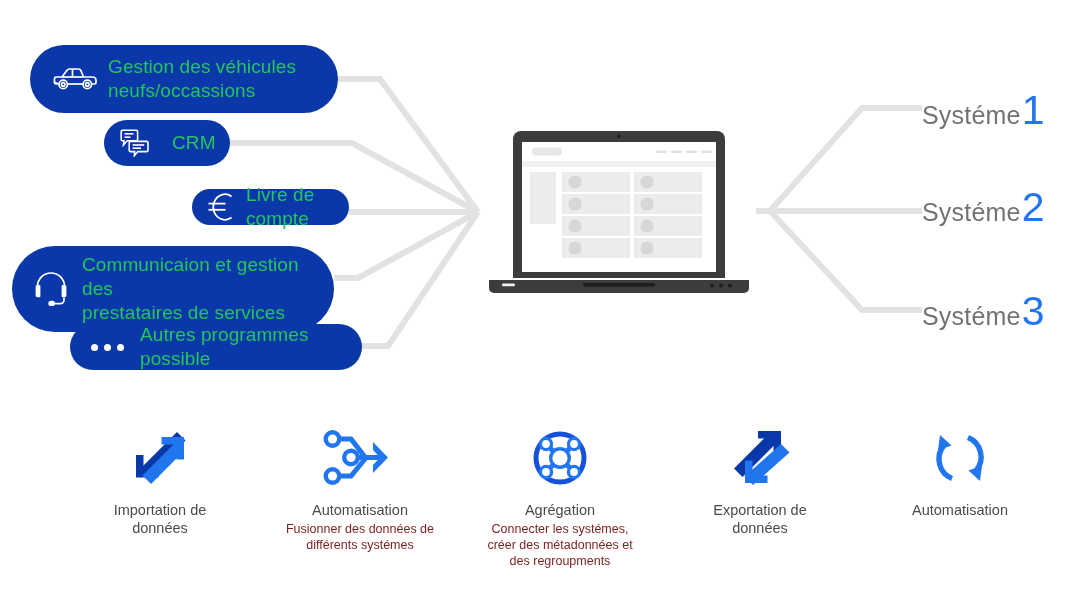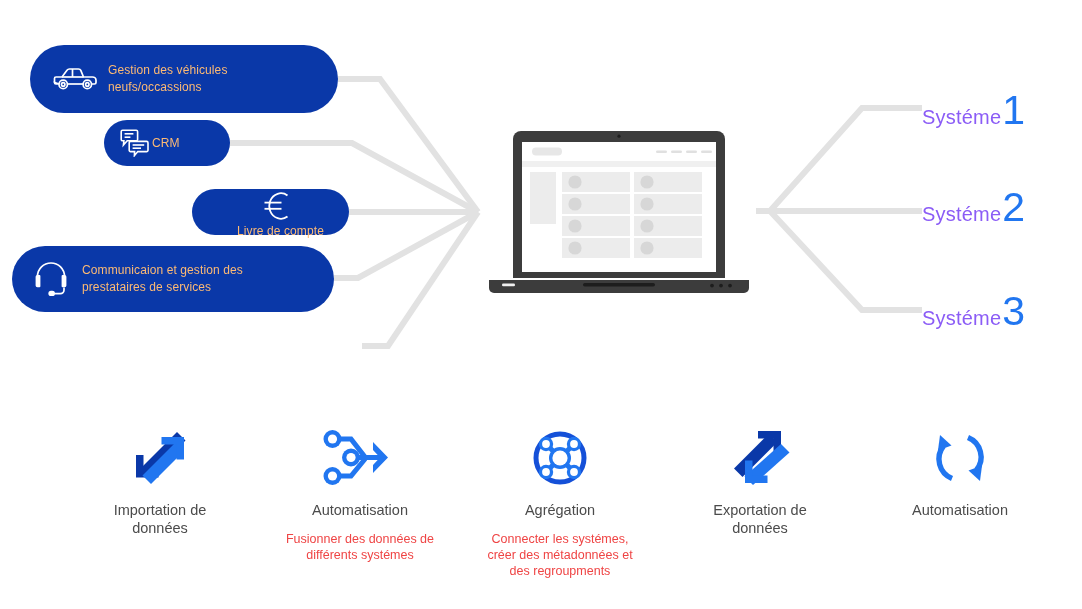--- a/index.html
+++ b/index.html
@@ -35,51 +35,50 @@
     color: #ffffff;
     box-sizing: border-box;
   }
   .pill .pill-icon {
     flex: 0 0 auto;
     display: flex;
     align-items: center;
     justify-content: center;
   }
   .pill .pill-label {
-    font-size: 12px;
-    line-height: 17px;
-    color: #fdba74;
+    font-size: 19px;
+    line-height: 24px;
+    color: #22c55e;
     letter-spacing: 0.1px;
     white-space: pre-line;
   }
 
   #pill-vehicles {
     left: 30px;  top: 45px;  width: 308px; height: 68px;
     padding-left: 18px;
   }
   #pill-vehicles .pill-icon { width: 54px; }
   #pill-vehicles .pill-label { margin-left: 6px; }
 
   #pill-crm {
     left: 104px; top: 120px; width: 126px; height: 46px;
     padding-left: 14px;
   }
   #pill-crm .pill-icon { width: 34px; }
-  #pill-crm .pill-label { }
+  #pill-crm .pill-label { margin-left: 20px; }
 
   #pill-ledger {
-    left: 192px; top: 189px; width: 157px; height: 46px;
+    left: 192px; top: 189px; width: 157px; height: 36px;
     padding-left: 12px;
-    flex-direction: column;
   }
   #pill-ledger .pill-icon { width: 34px; }
   #pill-ledger .pill-label { margin-left: 8px; }
 
   #pill-comm {
-    left: 12px;  top: 246px; width: 322px; height: 66px;
+    left: 12px;  top: 246px; width: 322px; height: 86px;
     padding-left: 14px;
   }
   #pill-comm .pill-icon { width: 50px; }
   #pill-comm .pill-label { margin-left: 6px; }
 
   #pill-other {
     left: 70px;  top: 324px; width: 292px; height: 46px;
     padding-left: 16px;
   }
   #pill-other .pill-icon { width: 42px; }
@@ -105,22 +104,22 @@
   }
 
   
   .system {
     position: absolute;
     display: flex;
     align-items: baseline;
     white-space: nowrap;
   }
   .system .sys-word {
-    font-size: 20px;
-    color: #8b5cf6;
+    font-size: 25px;
+    color: #737373;
     letter-spacing: 0.2px;
   }
   .system .sys-num {
     font-size: 41px;
     color: #2176f0;
     line-height: 1;
     margin-left: 1px;
   }
   #system-1 { left: 922px; top: 90px; }
   #system-2 { left: 922px; top: 187px; }
@@ -148,23 +147,23 @@
     margin-bottom: 10px;
   }
   .step-title {
     font-size: 14.5px;
     color: #4b4b4b;
     line-height: 18px;
     max-width: 150px;
   }
   .step-desc {
     font-size: 12.5px;
-    color: #ef4444;
+    color: #7f1d1d;
     line-height: 16px;
-    margin-top: 12px;
+    margin-top: 2px;
     max-width: 160px;
   }
   .step-desc:empty { display: none; }
 </style>
 </head>
 <body>
 
 <div id="stage">
 
   <svg id="wires" viewBox="0 0 1082 609" width="1082" height="609">
@@ -232,20 +231,30 @@
         <path d="M5.6 17.8 L5.6 26.4 A1.8 1.8 0 0 0 7.4 28.2 L9.4 28.2 A1 1 0 0 0 10.4 27.2 L10.4 17 A1 1 0 0 0 9.4 16 L7.4 16 A1.8 1.8 0 0 0 5.6 17.8 Z" fill="#ffffff" stroke="none"></path>
         <path d="M36.4 17.8 L36.4 26.4 A1.8 1.8 0 0 1 34.6 28.2 L32.6 28.2 A1 1 0 0 1 31.6 27.2 L31.6 17 A1 1 0 0 1 32.6 16 L34.6 16 A1.8 1.8 0 0 1 36.4 17.8 Z" fill="#ffffff" stroke="none"></path>
         <path d="M34 28.4 L34 31 A3.6 3.6 0 0 1 30.4 34.6 L24.6 34.6"></path>
         <rect x="18.4" y="31.8" width="6.6" height="5.2" rx="2.6" fill="#ffffff" stroke="none"></rect>
       </svg>
     </span>
     <span class="pill-label">Communicaion et gestion des
 prestataires de services</span>
   </div>
 
+  <div class="pill" id="pill-other">
+    <span class="pill-icon">
+      <span class="dots-icon">
+        <i></i>
+          <i></i>
+          <i></i>
+      </span>
+    </span>
+    <span class="pill-label">Autres programmes possible</span>
+  </div>
 
   <div id="laptop">
     <svg width="262" height="166" viewBox="0 0 262 166">
 
       <path d="M25 9 A8 8 0 0 1 33 1 L229 1 A8 8 0 0 1 237 9 L237 148 L25 148 Z" fill="#3c3c3c"></path>
 
       <circle cx="131" cy="6.2" r="1.6" fill="#1d1d1d"></circle>
 
       <rect x="34" y="12" width="194" height="130" fill="#ffffff"></rect>
 

